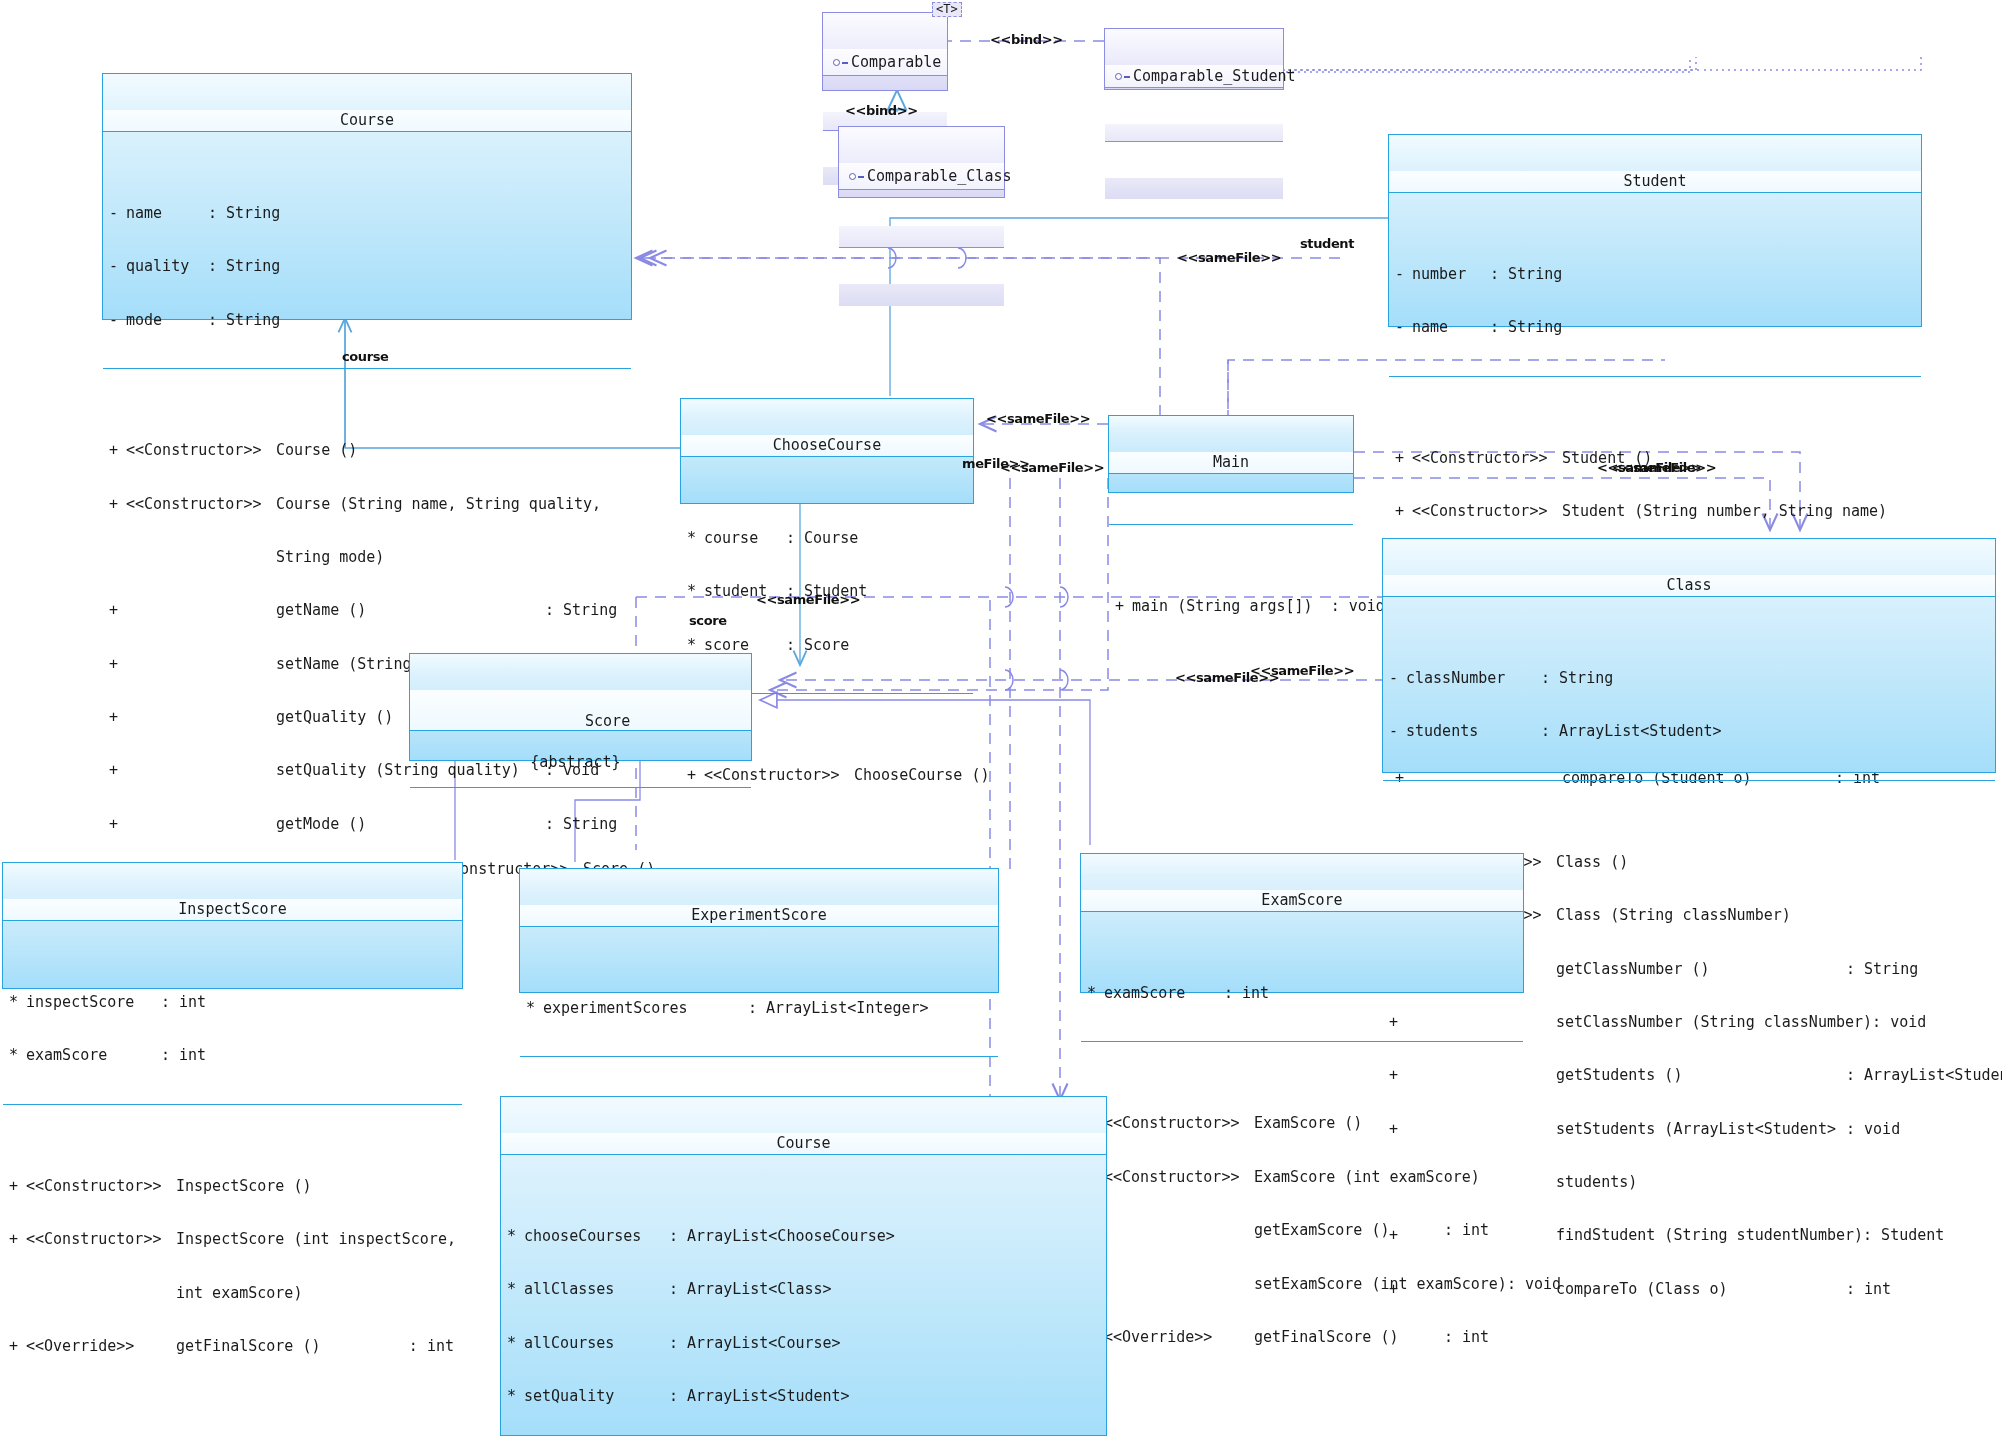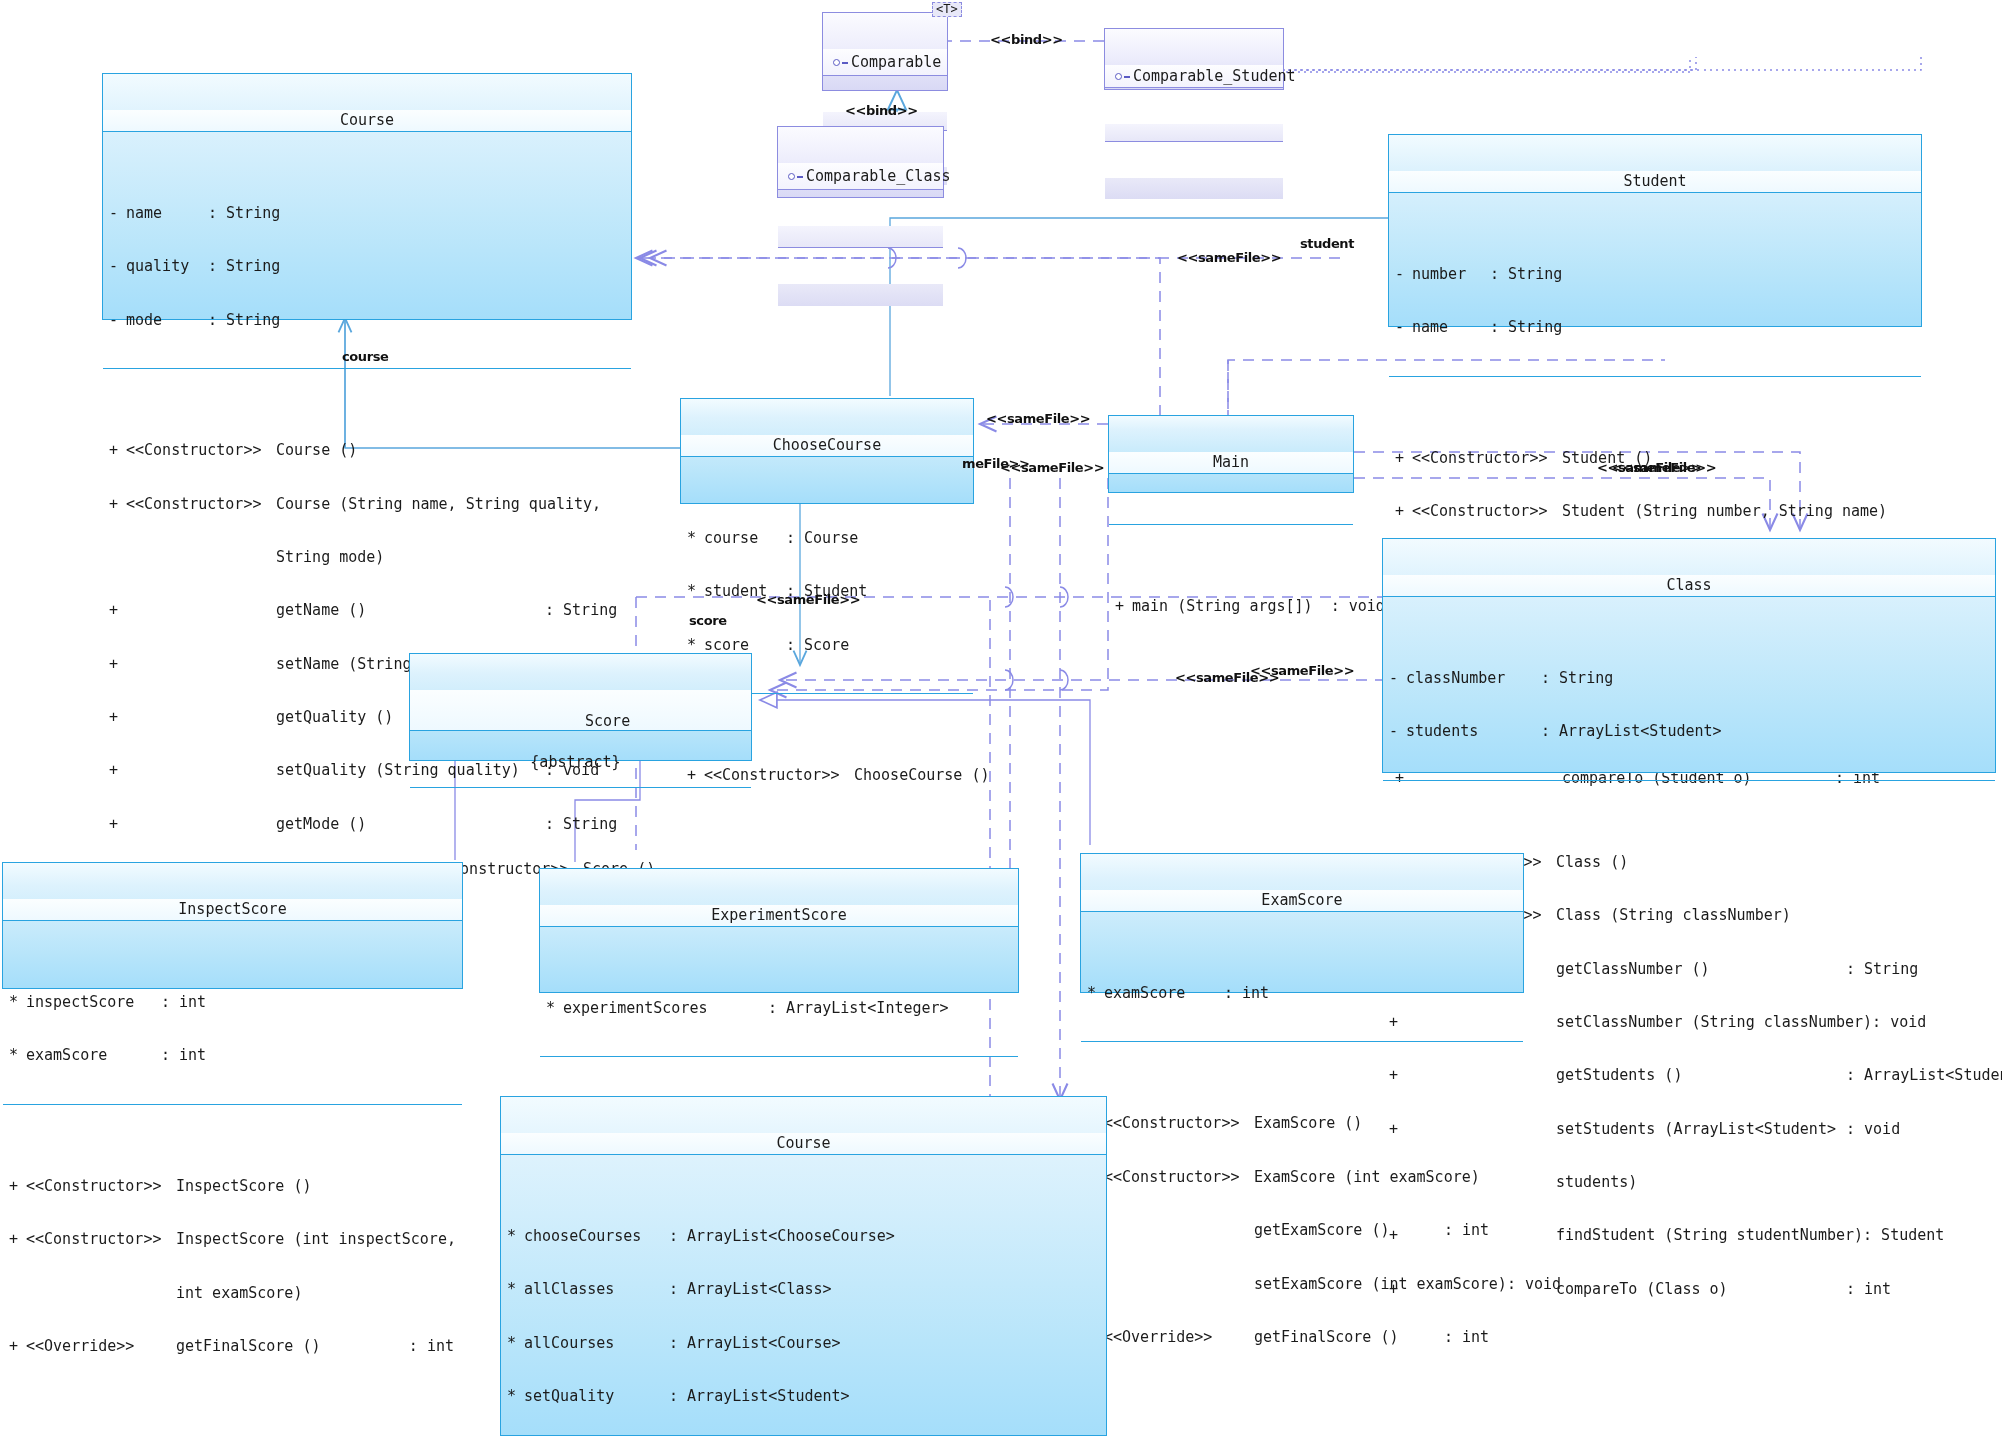--- a/index.html
+++ b/index.html
@@ -226,21 +226,21 @@
     <div class="iband last"></div>
   </div>
   <div class="tparam" style="left:932px;top:2px;">&lt;T&gt;</div>
 
   <div class="iface" style="left:1104px;top:28px;width:180px;height:62px;">
     <div class="ihdr" style="height:22px;line-height:22px;"><span class="lollipop"></span><span>Comparable_Student</span></div>
     <div class="iband" style="height:17px;"></div>
     <div class="iband last" style="height:21px;"></div>
   </div>
 
-  <div class="iface" style="left:777px;top:126px;width:167px;height:72px;">
+  <div class="iface" style="left:838px;top:126px;width:167px;height:72px;">
     <div class="ihdr" style="height:26px;line-height:26px;"><span class="lollipop"></span><span>Comparable_Class</span></div>
     <div class="iband" style="height:21px;"></div>
     <div class="iband last" style="height:22px;"></div>
   </div>
 
   <div class="cls" style="left:102px;top:73px;width:530px;height:247px;">
     <div class="hdr">Course</div>
     <div class="sec">
       <div class="row"><span class="vis">-</span><span class="attr-n" style="width:82px">name</span><span class="attr-t">: String</span></div>
       <div class="row"><span class="vis">-</span><span class="attr-n" style="width:82px">quality</span><span class="attr-t">: String</span></div>
@@ -334,21 +334,21 @@
       <div class="row"><span class="vis">*</span><span class="attr-n" style="width:135px">examScore</span><span class="attr-t">: int</span></div>
     </div>
     <div class="sec last">
       <div class="row"><span class="vis">+</span><span class="stereo">&lt;&lt;Constructor&gt;&gt;</span><span class="sig">InspectScore ()</span></div>
       <div class="row"><span class="vis">+</span><span class="stereo">&lt;&lt;Constructor&gt;&gt;</span><span class="sig">InspectScore (int inspectScore,</span></div>
       <div class="row"><span class="vis"></span><span class="stereo"></span><span class="sig">int examScore)</span></div>
       <div class="row"><span class="vis">+</span><span class="stereo">&lt;&lt;Override&gt;&gt;</span><span class="sig">getFinalScore ()</span><span class="ret" style="padding-right:8px">: int</span></div>
     </div>
   </div>
 
-  <div class="cls" style="left:539px;top:868px;width:480px;height:125px;">
+  <div class="cls" style="left:519px;top:868px;width:480px;height:125px;">
     <div class="hdr">ExperimentScore</div>
     <div class="sec">
       <div class="row"><span class="vis">*</span><span class="attr-n" style="width:205px">experimentScores</span><span class="attr-t">: ArrayList&lt;Integer&gt;</span></div>
     </div>
     <div class="sec last">
       <div class="row"><span class="vis">+</span><span class="stereo">&lt;&lt;Constructor&gt;&gt;</span><span class="sig">ExperimentScore ()</span></div>
       <div class="row"><span class="vis">+</span><span class="stereo">&lt;&lt;Constructor&gt;&gt;</span><span class="sig">ExperimentScore (ArrayList&lt;Integer&gt;</span></div>
       <div class="row"><span class="vis"></span><span class="stereo"></span><span class="sig">experimentScores)</span></div>
       <div class="row"><span class="vis">+</span><span class="stereo">&lt;&lt;Override&gt;&gt;</span><span class="sig">getFinalScore ()</span><span class="ret" style="padding-right:8px">: int</span></div>
     </div>

